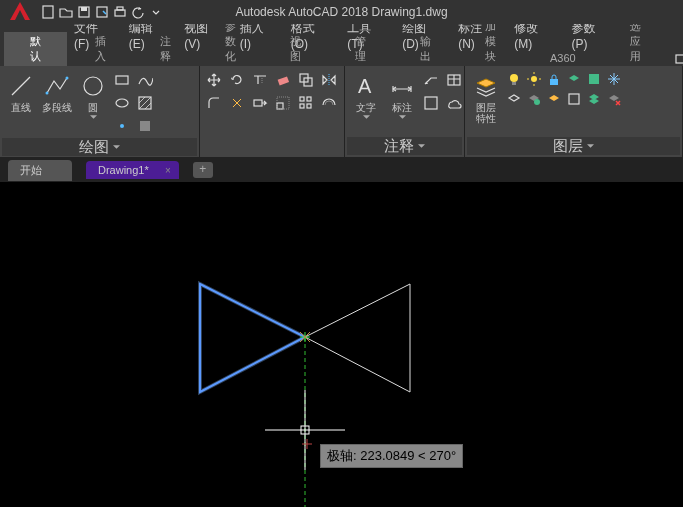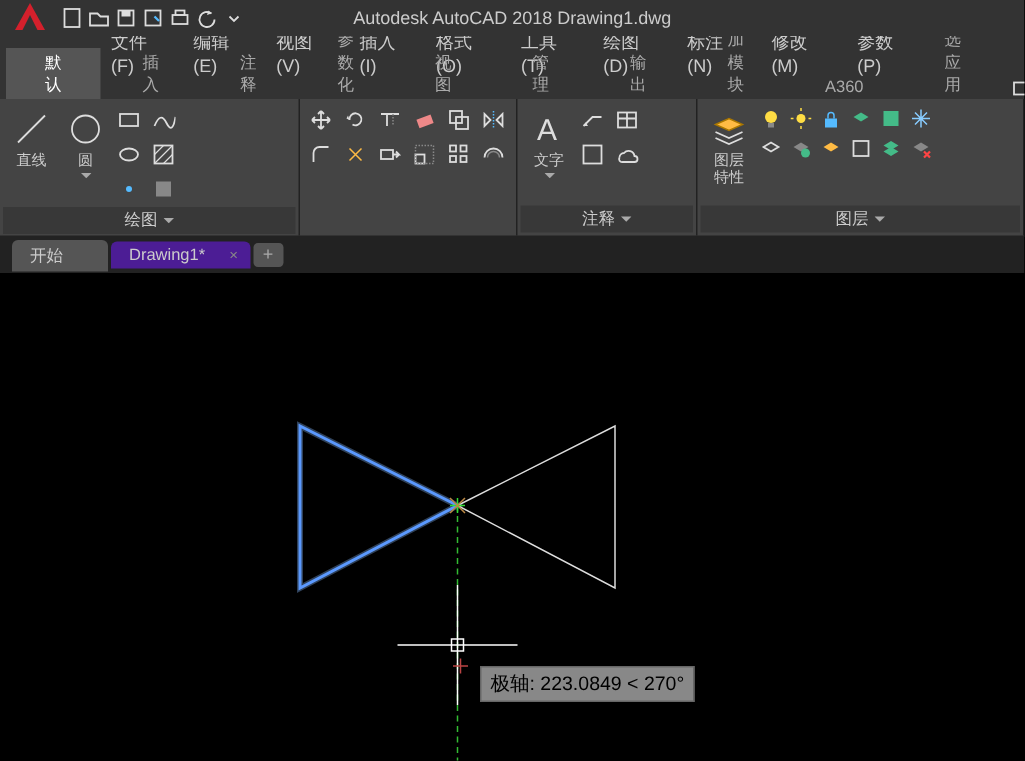--- a/index.html
+++ b/index.html
@@ -10,28 +10,28 @@
 .qat-btn { width: 16px; height: 16px; display: flex; align-items: center; justify-content: center; }
 .title-text { position: absolute; left: 50%; transform: translateX(-50%); color: #ccc; font-size: 12px; }
 .menubar { height: 22px; background: #333; display: flex; align-items: center; padding: 0 70px; gap: 10px; }
 .menu-item { color: #ccc; font-size: 12px; padding: 2px 4px; cursor: pointer; }
 .ribbon-tabs { height: 20px; background: #333; display: flex; align-items: flex-end; padding: 0 4px; gap: 2px; }
 .ribbon-tab { color: #aaa; font-size: 11px; padding: 2px 26px; cursor: pointer; }
 .ribbon-tab.active { background: #555; color: #fff; }
 .ribbon { height: 92px; background: #444; display: flex; border-bottom: 1px solid #222; }
 .panel { border-right: 1px solid #222; display: flex; flex-direction: column; padding: 2px; }
 .panel-content { flex: 1; display: flex; align-items: flex-start; gap: 2px; padding: 2px; }
-.panel-title { height: 18px; background: #383838; color: #ccc; font-size: 11px; text-align: center; line-height: 18px; display: flex; justify-content: center; align-items: center; gap: 4px; }
+.panel-title { height: 18px; background: #383838; color: #ccc; font-size: 15px; text-align: center; line-height: 18px; display: flex; justify-content: center; align-items: center; gap: 4px; }
 .big-btn { display: flex; flex-direction: column; align-items: center; gap: 2px; padding: 2px; cursor: pointer; min-width: 34px; }
 .big-btn-icon { width: 28px; height: 28px; display: flex; align-items: center; justify-content: center; }
 .big-btn-label { color: #ccc; font-size: 10px; text-align: right; line-height: 11px; }
 .small-btns { display: grid; grid-template-columns: repeat(3, 20px); grid-auto-rows: 20px; gap: 3px; }
 .small-btn { width: 20px; height: 20px; display: flex; align-items: center; justify-content: center; cursor: pointer; }
 .dropdown-arrow { width: 7px; height: 4px; display: inline-block; }
-.doc-tabs { height: 22px; background: #222; display: flex; align-items: center; padding: 12px 8px; gap: 2px; }
+.doc-tabs { height: 22px; background: #222; display: flex; align-items: center; padding: 12px 8px; gap: 14px; }
 .doc-tab { background: #555; color: #ccc; font-size: 11px; padding: 3px 30px 3px 12px; border-radius: 4px 4px 0 0; position: relative; cursor: pointer; }
 .doc-tab.active { background: #4c1d95; }
 .doc-tab .close { position: absolute; right: 8px; top: 4px; font-size: 10px; color: #888; }
 .doc-tab-add { width: 20px; height: 16px; background: #555; border-radius: 3px; color: #aaa; font-size: 12px; text-align: center; line-height: 14px; cursor: pointer; }
 .canvas { position: relative; width: 683px; height: 327px; background: #000; }
 .tooltip { position: absolute; background: #888; color: #000; font-size: 13px; padding: 2px 6px; border: 1px solid #666; }
 svg { display: block; }
 .icon-fill { fill: #ddd; }
 .icon-stroke { stroke: #ddd; stroke-width: 1.2; fill: none; }
 .layer-grid { display: grid; grid-template-columns: repeat(6, 18px); grid-auto-rows: 18px; gap: 2px; }
@@ -129,20 +129,30 @@
         <div class="big-btn-icon">
             <svg width="26" height="26">
               <line x1="4" y1="22" x2="22" y2="4" class="icon-stroke"></line>
             </svg>
           </div>
         <div class="big-btn-label">直线</div>
       </div>
       <div class="big-btn">
         <div class="big-btn-icon">
             <svg width="26" height="26">
+              <path d="M3 20 L10 8 L16 16 L23 5" class="icon-stroke"></path>
+              <circle cx="3" cy="20" r="1.5" fill="#5bf"></circle>
+              <circle cx="23" cy="5" r="1.5" fill="#5bf"></circle>
+            </svg>
+          </div>
+        <div class="big-btn-label">多段线</div>
+      </div>
+      <div class="big-btn">
+        <div class="big-btn-icon">
+            <svg width="26" height="26">
               <circle cx="13" cy="13" r="9" class="icon-stroke"></circle>
             </svg>
           </div>
         <div class="big-btn-label">圆</div>
         <svg class="dropdown-arrow" viewBox="0 0 8 4">
             <path d="M0 0l4 4 4-4" fill="#aaa"></path>
           </svg>
       </div>
       <div class="small-btns" style="grid-template-columns:repeat(2,20px)">
         <div class="small-btn">
@@ -265,20 +275,32 @@
 
   <div class="panel" style="width:120px">
     <div class="panel-content">
       <div class="big-btn">
         <div class="big-btn-icon">
             <svg width="26" height="26">
               <text x="5" y="20" font-size="20" fill="#ddd">A</text>
             </svg>
           </div>
         <div class="big-btn-label">文字</div>
+        <svg class="dropdown-arrow" viewBox="0 0 8 4">
+            <path d="M0 0l4 4 4-4" fill="#aaa"></path>
+          </svg>
+      </div>
+      <div class="big-btn">
+        <div class="big-btn-icon">
+            <svg width="26" height="26">
+              <path d="M4 16h18M4 13v6M22 13v6" class="icon-stroke"></path>
+              <path d="M4 16l3-2M4 16l3 2M22 16l-3-2M22 16l-3 2" class="icon-stroke"></path>
+            </svg>
+          </div>
+        <div class="big-btn-label">标注</div>
         <svg class="dropdown-arrow" viewBox="0 0 8 4">
             <path d="M0 0l4 4 4-4" fill="#aaa"></path>
           </svg>
       </div>
       <div class="small-btns" style="grid-template-columns:repeat(2,20px)">
         <div class="small-btn">
             <svg width="16" height="16">
               <path d="M2 12l6-6h6" class="icon-stroke"></path>
               <path d="M2 12l3 0-1.5-2.5z" class="icon-fill"></path>
             </svg>

